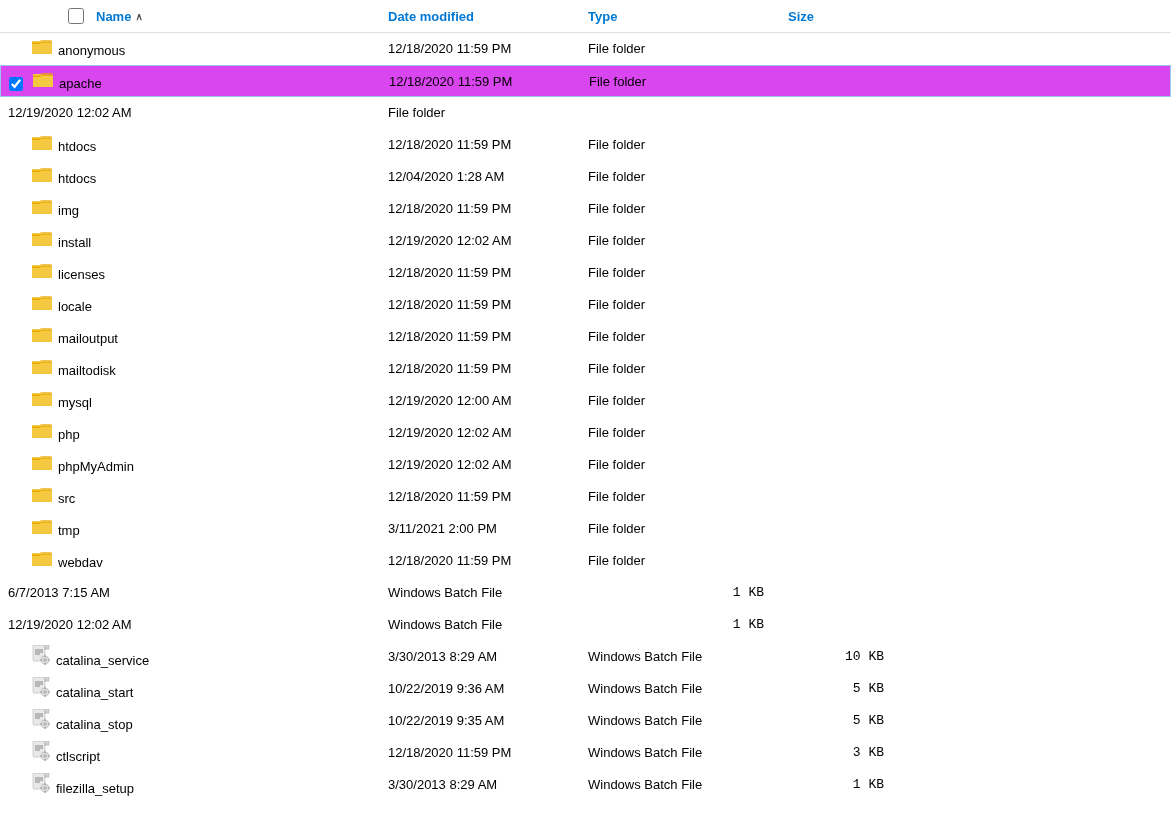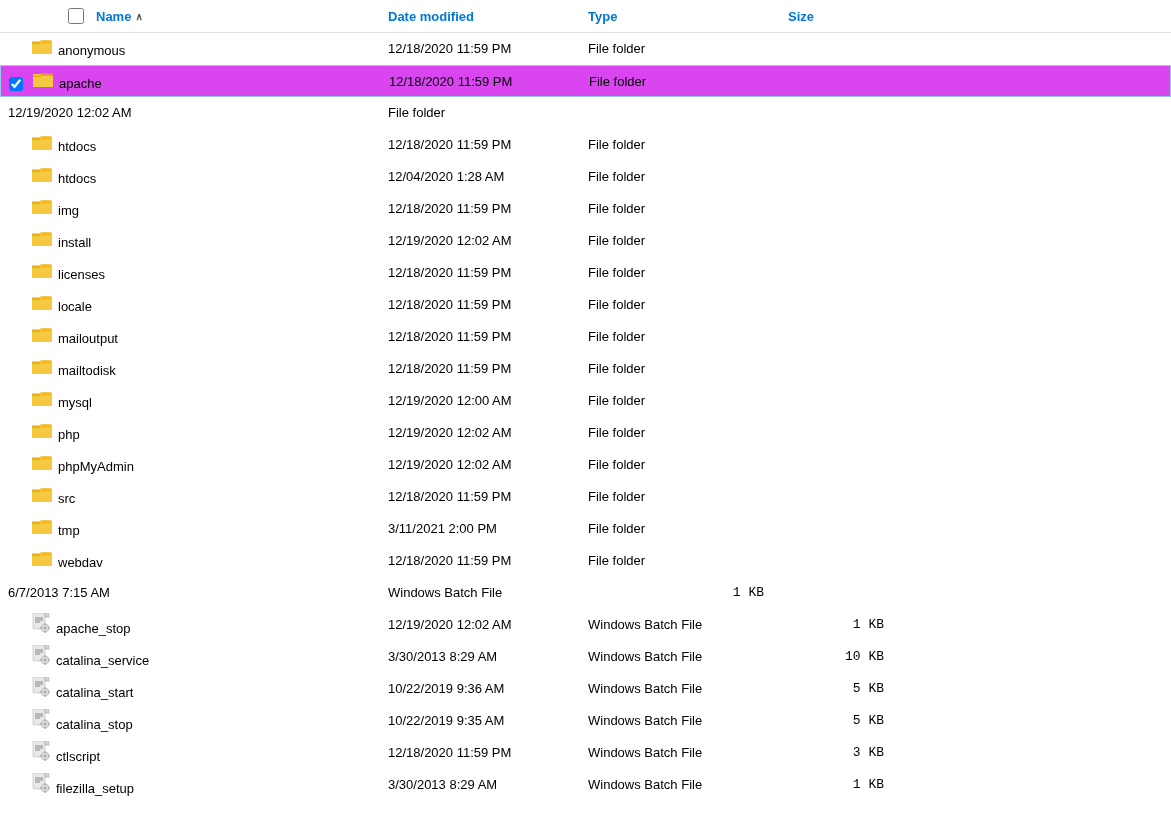--- a/index.html
+++ b/index.html
@@ -385,88 +385,93 @@
     <div class="cell">12/18/2020 11:59 PM</div>
     <div class="cell">File folder</div>
     <div class="cell size-cell"></div>
   </div>
       <div class="file-row">
     <div class="cell">6/7/2013 7:15 AM</div>
     <div class="cell">Windows Batch File</div>
     <div class="cell size-cell">1 KB</div>
   </div>
       <div class="file-row">
+    <div class="cell">12/19/2020 12:02 AM</div>
+    <div class="cell">Windows Batch File</div>
+    <div class="cell size-cell">1 KB</div>
+  </div>
+      <div class="file-row">
     <div class="name-cell cell">
       <input type="checkbox" class="row-checkbox hidden" style="">
       <span><svg class="batch-svg" viewBox="0 0 18 20" xmlns="http://www.w3.org/2000/svg">
     <rect x="1" y="0" width="12" height="16" rx="1" fill="#e8e8e8" stroke="#aaa" stroke-width="0.5"></rect>
     <polygon points="13,0 17,4 13,4" fill="#c0c0c0" stroke="#aaa" stroke-width="0.5"></polygon>
     <rect x="13" y="0" width="4" height="4" rx="0" fill="#d4d4d4" stroke="#aaa" stroke-width="0.5"></rect>
     <line x1="3" y1="5" x2="11" y2="5" stroke="#888" stroke-width="1"></line>
     <line x1="3" y1="7" x2="11" y2="7" stroke="#888" stroke-width="1"></line>
     <line x1="3" y1="9" x2="8" y2="9" stroke="#888" stroke-width="1"></line>
 
     <circle cx="13" cy="15" r="4" fill="#e0e0e0" stroke="#aaa" stroke-width="0.5"></circle>
     <circle cx="13" cy="15" r="2" fill="#bbb"></circle>
     <line x1="13" y1="10" x2="13" y2="12" stroke="#999" stroke-width="1.2"></line>
     <line x1="13" y1="18" x2="13" y2="20" stroke="#999" stroke-width="1.2"></line>
     <line x1="8" y1="15" x2="10" y2="15" stroke="#999" stroke-width="1.2"></line>
     <line x1="16" y1="15" x2="18" y2="15" stroke="#999" stroke-width="1.2"></line>
   </svg></span>
-      <span>apache_stop</span>
-    </div>
-    <div class="cell">12/19/2020 12:02 AM</div>
-    <div class="cell">Windows Batch File</div>
-    <div class="cell size-cell">1 KB</div>
+      <span>catalina_service</span>
+    </div>
+    <div class="cell">3/30/2013 8:29 AM</div>
+    <div class="cell">Windows Batch File</div>
+    <div class="cell size-cell">10 KB</div>
   </div>
       <div class="file-row">
     <div class="name-cell cell">
       <input type="checkbox" class="row-checkbox hidden" style="">
       <span><svg class="batch-svg" viewBox="0 0 18 20" xmlns="http://www.w3.org/2000/svg">
     <rect x="1" y="0" width="12" height="16" rx="1" fill="#e8e8e8" stroke="#aaa" stroke-width="0.5"></rect>
     <polygon points="13,0 17,4 13,4" fill="#c0c0c0" stroke="#aaa" stroke-width="0.5"></polygon>
     <rect x="13" y="0" width="4" height="4" rx="0" fill="#d4d4d4" stroke="#aaa" stroke-width="0.5"></rect>
     <line x1="3" y1="5" x2="11" y2="5" stroke="#888" stroke-width="1"></line>
     <line x1="3" y1="7" x2="11" y2="7" stroke="#888" stroke-width="1"></line>
     <line x1="3" y1="9" x2="8" y2="9" stroke="#888" stroke-width="1"></line>
 
     <circle cx="13" cy="15" r="4" fill="#e0e0e0" stroke="#aaa" stroke-width="0.5"></circle>
     <circle cx="13" cy="15" r="2" fill="#bbb"></circle>
     <line x1="13" y1="10" x2="13" y2="12" stroke="#999" stroke-width="1.2"></line>
     <line x1="13" y1="18" x2="13" y2="20" stroke="#999" stroke-width="1.2"></line>
     <line x1="8" y1="15" x2="10" y2="15" stroke="#999" stroke-width="1.2"></line>
     <line x1="16" y1="15" x2="18" y2="15" stroke="#999" stroke-width="1.2"></line>
   </svg></span>
-      <span>catalina_service</span>
-    </div>
-    <div class="cell">3/30/2013 8:29 AM</div>
-    <div class="cell">Windows Batch File</div>
-    <div class="cell size-cell">10 KB</div>
+      <span>catalina_start</span>
+    </div>
+    <div class="cell">10/22/2019 9:36 AM</div>
+    <div class="cell">Windows Batch File</div>
+    <div class="cell size-cell">5 KB</div>
   </div>
       <div class="file-row">
     <div class="name-cell cell">
       <input type="checkbox" class="row-checkbox hidden" style="">
       <span><svg class="batch-svg" viewBox="0 0 18 20" xmlns="http://www.w3.org/2000/svg">
     <rect x="1" y="0" width="12" height="16" rx="1" fill="#e8e8e8" stroke="#aaa" stroke-width="0.5"></rect>
     <polygon points="13,0 17,4 13,4" fill="#c0c0c0" stroke="#aaa" stroke-width="0.5"></polygon>
     <rect x="13" y="0" width="4" height="4" rx="0" fill="#d4d4d4" stroke="#aaa" stroke-width="0.5"></rect>
     <line x1="3" y1="5" x2="11" y2="5" stroke="#888" stroke-width="1"></line>
     <line x1="3" y1="7" x2="11" y2="7" stroke="#888" stroke-width="1"></line>
     <line x1="3" y1="9" x2="8" y2="9" stroke="#888" stroke-width="1"></line>
 
     <circle cx="13" cy="15" r="4" fill="#e0e0e0" stroke="#aaa" stroke-width="0.5"></circle>
     <circle cx="13" cy="15" r="2" fill="#bbb"></circle>
     <line x1="13" y1="10" x2="13" y2="12" stroke="#999" stroke-width="1.2"></line>
     <line x1="13" y1="18" x2="13" y2="20" stroke="#999" stroke-width="1.2"></line>
     <line x1="8" y1="15" x2="10" y2="15" stroke="#999" stroke-width="1.2"></line>
     <line x1="16" y1="15" x2="18" y2="15" stroke="#999" stroke-width="1.2"></line>
   </svg></span>
-      <span>catalina_start</span>
-    </div>
-    <div class="cell">10/22/2019 9:36 AM</div>
+      <span>catalina_stop</span>
+    </div>
+    <div class="cell">10/22/2019 9:35 AM</div>
     <div class="cell">Windows Batch File</div>
     <div class="cell size-cell">5 KB</div>
   </div>
       <div class="file-row">
     <div class="name-cell cell">
       <input type="checkbox" class="row-checkbox hidden" style="">
       <span><svg class="batch-svg" viewBox="0 0 18 20" xmlns="http://www.w3.org/2000/svg">
     <rect x="1" y="0" width="12" height="16" rx="1" fill="#e8e8e8" stroke="#aaa" stroke-width="0.5"></rect>
     <polygon points="13,0 17,4 13,4" fill="#c0c0c0" stroke="#aaa" stroke-width="0.5"></polygon>
     <rect x="13" y="0" width="4" height="4" rx="0" fill="#d4d4d4" stroke="#aaa" stroke-width="0.5"></rect>
@@ -474,68 +479,44 @@
     <line x1="3" y1="7" x2="11" y2="7" stroke="#888" stroke-width="1"></line>
     <line x1="3" y1="9" x2="8" y2="9" stroke="#888" stroke-width="1"></line>
 
     <circle cx="13" cy="15" r="4" fill="#e0e0e0" stroke="#aaa" stroke-width="0.5"></circle>
     <circle cx="13" cy="15" r="2" fill="#bbb"></circle>
     <line x1="13" y1="10" x2="13" y2="12" stroke="#999" stroke-width="1.2"></line>
     <line x1="13" y1="18" x2="13" y2="20" stroke="#999" stroke-width="1.2"></line>
     <line x1="8" y1="15" x2="10" y2="15" stroke="#999" stroke-width="1.2"></line>
     <line x1="16" y1="15" x2="18" y2="15" stroke="#999" stroke-width="1.2"></line>
   </svg></span>
-      <span>catalina_stop</span>
-    </div>
-    <div class="cell">10/22/2019 9:35 AM</div>
-    <div class="cell">Windows Batch File</div>
-    <div class="cell size-cell">5 KB</div>
+      <span>ctlscript</span>
+    </div>
+    <div class="cell">12/18/2020 11:59 PM</div>
+    <div class="cell">Windows Batch File</div>
+    <div class="cell size-cell">3 KB</div>
   </div>
       <div class="file-row">
     <div class="name-cell cell">
       <input type="checkbox" class="row-checkbox hidden" style="">
       <span><svg class="batch-svg" viewBox="0 0 18 20" xmlns="http://www.w3.org/2000/svg">
     <rect x="1" y="0" width="12" height="16" rx="1" fill="#e8e8e8" stroke="#aaa" stroke-width="0.5"></rect>
     <polygon points="13,0 17,4 13,4" fill="#c0c0c0" stroke="#aaa" stroke-width="0.5"></polygon>
     <rect x="13" y="0" width="4" height="4" rx="0" fill="#d4d4d4" stroke="#aaa" stroke-width="0.5"></rect>
     <line x1="3" y1="5" x2="11" y2="5" stroke="#888" stroke-width="1"></line>
     <line x1="3" y1="7" x2="11" y2="7" stroke="#888" stroke-width="1"></line>
     <line x1="3" y1="9" x2="8" y2="9" stroke="#888" stroke-width="1"></line>
 
     <circle cx="13" cy="15" r="4" fill="#e0e0e0" stroke="#aaa" stroke-width="0.5"></circle>
     <circle cx="13" cy="15" r="2" fill="#bbb"></circle>
     <line x1="13" y1="10" x2="13" y2="12" stroke="#999" stroke-width="1.2"></line>
     <line x1="13" y1="18" x2="13" y2="20" stroke="#999" stroke-width="1.2"></line>
     <line x1="8" y1="15" x2="10" y2="15" stroke="#999" stroke-width="1.2"></line>
     <line x1="16" y1="15" x2="18" y2="15" stroke="#999" stroke-width="1.2"></line>
   </svg></span>
-      <span>ctlscript</span>
-    </div>
-    <div class="cell">12/18/2020 11:59 PM</div>
-    <div class="cell">Windows Batch File</div>
-    <div class="cell size-cell">3 KB</div>
-  </div>
-      <div class="file-row">
-    <div class="name-cell cell">
-      <input type="checkbox" class="row-checkbox hidden" style="">
-      <span><svg class="batch-svg" viewBox="0 0 18 20" xmlns="http://www.w3.org/2000/svg">
-    <rect x="1" y="0" width="12" height="16" rx="1" fill="#e8e8e8" stroke="#aaa" stroke-width="0.5"></rect>
-    <polygon points="13,0 17,4 13,4" fill="#c0c0c0" stroke="#aaa" stroke-width="0.5"></polygon>
-    <rect x="13" y="0" width="4" height="4" rx="0" fill="#d4d4d4" stroke="#aaa" stroke-width="0.5"></rect>
-    <line x1="3" y1="5" x2="11" y2="5" stroke="#888" stroke-width="1"></line>
-    <line x1="3" y1="7" x2="11" y2="7" stroke="#888" stroke-width="1"></line>
-    <line x1="3" y1="9" x2="8" y2="9" stroke="#888" stroke-width="1"></line>
-
-    <circle cx="13" cy="15" r="4" fill="#e0e0e0" stroke="#aaa" stroke-width="0.5"></circle>
-    <circle cx="13" cy="15" r="2" fill="#bbb"></circle>
-    <line x1="13" y1="10" x2="13" y2="12" stroke="#999" stroke-width="1.2"></line>
-    <line x1="13" y1="18" x2="13" y2="20" stroke="#999" stroke-width="1.2"></line>
-    <line x1="8" y1="15" x2="10" y2="15" stroke="#999" stroke-width="1.2"></line>
-    <line x1="16" y1="15" x2="18" y2="15" stroke="#999" stroke-width="1.2"></line>
-  </svg></span>
       <span>filezilla_setup</span>
     </div>
     <div class="cell">3/30/2013 8:29 AM</div>
     <div class="cell">Windows Batch File</div>
     <div class="cell size-cell">1 KB</div>
   </div>
     </div>
 </div>
 
 </body></html>

